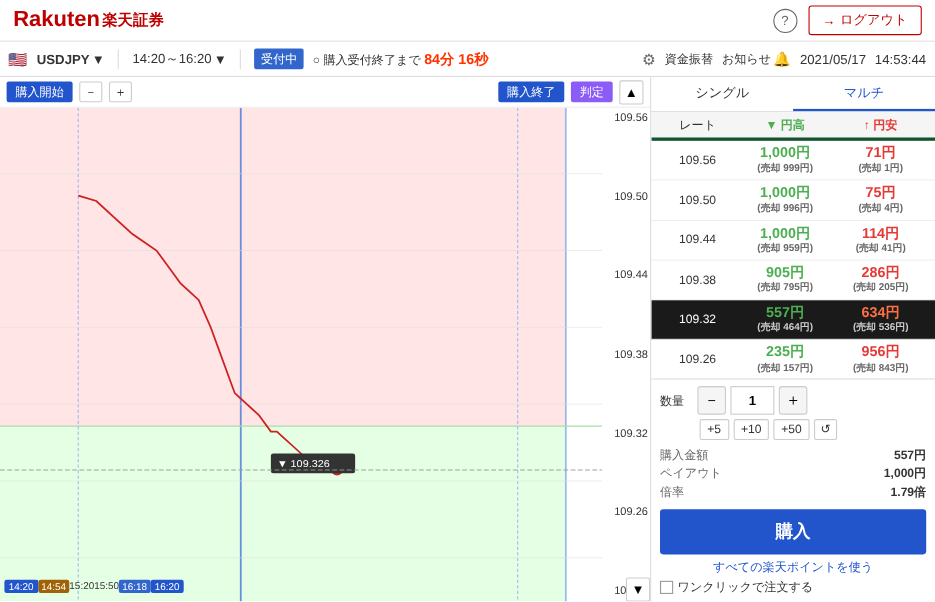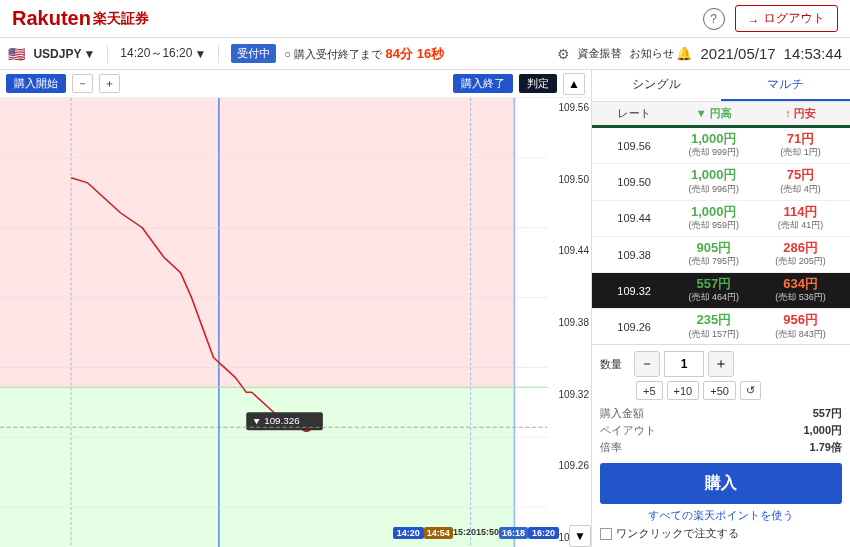--- a/index.html
+++ b/index.html
@@ -20,34 +20,34 @@
     .pair-selector { display: flex; align-items: center; gap: 2px; font-weight: bold; font-size: 12px; color: #333; cursor: pointer; }
     .divider-v { width: 1px; height: 18px; background: #ddd; margin: 0 4px; }
     .time-selector { display: flex; align-items: center; gap: 2px; color: #333; font-size: 12px; cursor: pointer; }
     .status-badge { background: #3366cc; color: #fff; padding: 2px 6px; border-radius: 2px; font-size: 11px; }
     .purchase-deadline { font-size: 11px; color: #333; }
     .countdown { color: #ff3300; font-weight: bold; font-size: 13px; }
     .spacer { flex: 1; }
     .gear-icon { color: #666; font-size: 14px; cursor: pointer; }
     .toolbar-link { color: #333; font-size: 11px; cursor: pointer; display: flex; align-items: center; gap: 2px; }
     .bell-icon { font-size: 13px; }
-    .datetime { color: #333; font-size: 15px; }
+    .datetime { color: #333; font-size: 12px; }
 
     
     .main { display: flex; height: calc(547px - 70px); }
 
     
     .chart-area { flex: 1; position: relative; border-right: 1px solid #ddd; overflow: hidden; background: #fff; }
 
     
     .chart-top { display: flex; align-items: center; padding: 3px 6px; gap: 6px; background: #fff; border-bottom: 1px solid #eee; height: 28px; }
     .chart-btn-blue { background: #2255cc; color: #fff; padding: 2px 8px; border-radius: 2px; font-size: 11px; border: none; cursor: pointer; }
     .chart-btn-outline { border: 1px solid #ccc; background: #fff; padding: 1px 4px; border-radius: 2px; font-size: 11px; cursor: pointer; color: #333; }
     .chart-btn-end { background: #2255cc; color: #fff; padding: 2px 8px; border-radius: 2px; font-size: 11px; border: none; cursor: pointer; margin-left: auto; }
-    .chart-btn-red { background: #0f172a; color: #fff; padding: 2px 8px; border-radius: 2px; font-size: 11px; border: none; cursor: pointer; }
+    .chart-btn-red { background: #8b5cf6; color: #fff; padding: 2px 8px; border-radius: 2px; font-size: 11px; border: none; cursor: pointer; }
     .scroll-btn { border: 1px solid #ccc; background: #fff; width: 22px; height: 22px; display: flex; align-items: center; justify-content: center; cursor: pointer; font-size: 12px; border-radius: 2px; }
 
     
     .chart-canvas { position: relative; width: 100%; height: calc(100% - 28px); overflow: hidden; }
     .chart-svg { width: 100%; height: 100%; }
 
     
     .price-labels { position: absolute; right: 0; top: 0; width: 44px; height: 100%; display: flex; flex-direction: column; justify-content: space-between; padding: 4px 2px; }
     .price-label { font-size: 10px; color: #333; text-align: right; }
 
@@ -71,21 +71,21 @@
     .rate-header .col-down { flex: 1.2; text-align: center; color: #4caf50; font-weight: bold; }
     .rate-header .col-up { flex: 1.2; text-align: center; color: #e53935; font-weight: bold; }
 
     .rate-row { display: flex; align-items: center; padding: 4px 6px; border-bottom: 1px solid #eee; cursor: pointer; }
     .rate-row.active { background: #1a1a1a; }
     .col-rate { flex: 1; text-align: center; font-size: 11px; color: #333; }
     .rate-row.active .col-rate { color: #fff; }
     .col-val { flex: 1.2; text-align: center; }
     .val-green { color: #4caf50; font-size: 13px; font-weight: bold; line-height: 1.1; }
     .val-red { color: #e53935; font-size: 13px; font-weight: bold; line-height: 1.1; }
-    .sub-text { font-size: 9px; color: #666; }
+    .sub-text { font-size: 9px; color: #666; font-weight: bold; }
     .rate-row.active .sub-text { color: #ccc; }
     .rate-row.active .val-green { color: #4caf50; }
     .rate-row.active .val-red { color: #ff7043; }
 
     
     .order-panel { border-top: 1px solid #ddd; padding: 6px 8px; }
     .qty-row { display: flex; align-items: center; gap: 4px; margin-bottom: 4px; }
     .qty-label { font-size: 11px; color: #333; min-width: 30px; }
     .qty-btn { width: 26px; height: 26px; border: 1px solid #ccc; background: #f5f5f5; cursor: pointer; font-size: 14px; border-radius: 3px; display: flex; align-items: center; justify-content: center; }
     .qty-value { border: 1px solid #ccc; width: 40px; height: 26px; text-align: center; font-size: 12px; font-weight: bold; }
@@ -183,21 +183,21 @@
 
         <circle cx="280" cy="330" r="5" fill="#cc2222"></circle>
 
         <rect x="225" y="315" width="70" height="18" fill="#333" rx="2"></rect>
         <text x="230" y="327" fill="white" font-size="9">▼ 109.326</text>
 
         <line x1="0" y1="330" x2="500" y2="330" stroke="#999" stroke-width="0.8" stroke-dasharray="4,2"></line>
       </svg>
 
       
-      <div class="time-labels" style="bottom:8px; left:0; right:28px; position:absolute; display:flex; justify-content:flex-end; padding:0 4px;font-weight:bold;">
+      <div class="time-labels" style="bottom:8px; left:0; right:28px; position:absolute; display:flex; justify-content:flex-start; padding:0 4px;">
         <span class="time-label-blue">14:20</span>
         <span class="time-label" style="background:#a16207;color:#fff;padding:1px 3px;border-radius:2px;font-size:9px;">14:54</span>
         <span class="time-label">15:20</span>
         <span class="time-label">15:50</span>
         <span class="time-label" style="background:#3366cc;color:#fff;padding:1px 3px;border-radius:2px;font-size:9px;">16:18</span>
         <span class="time-label-blue">16:20</span>
       </div>
 
       
       <div class="price-labels">

